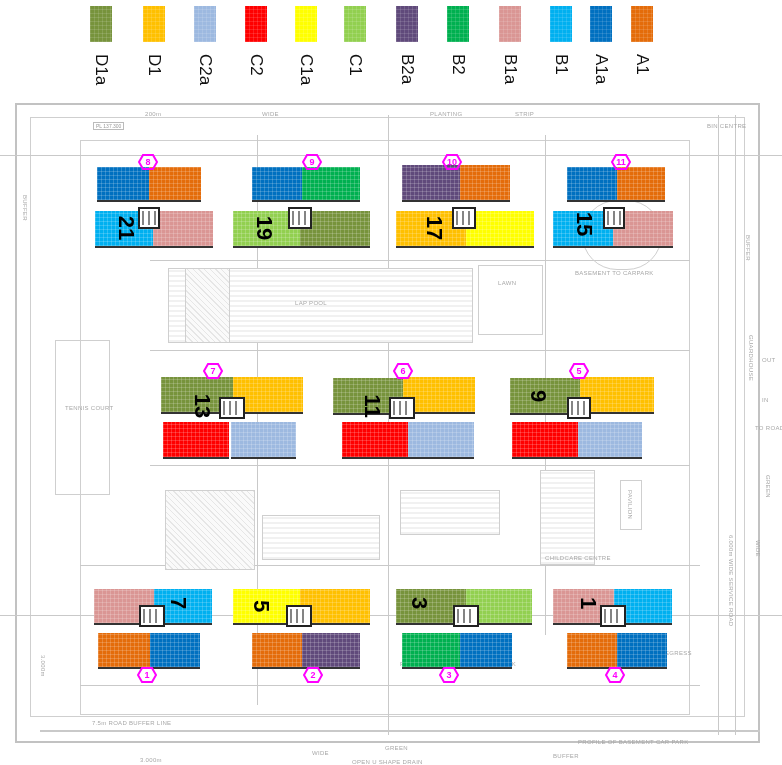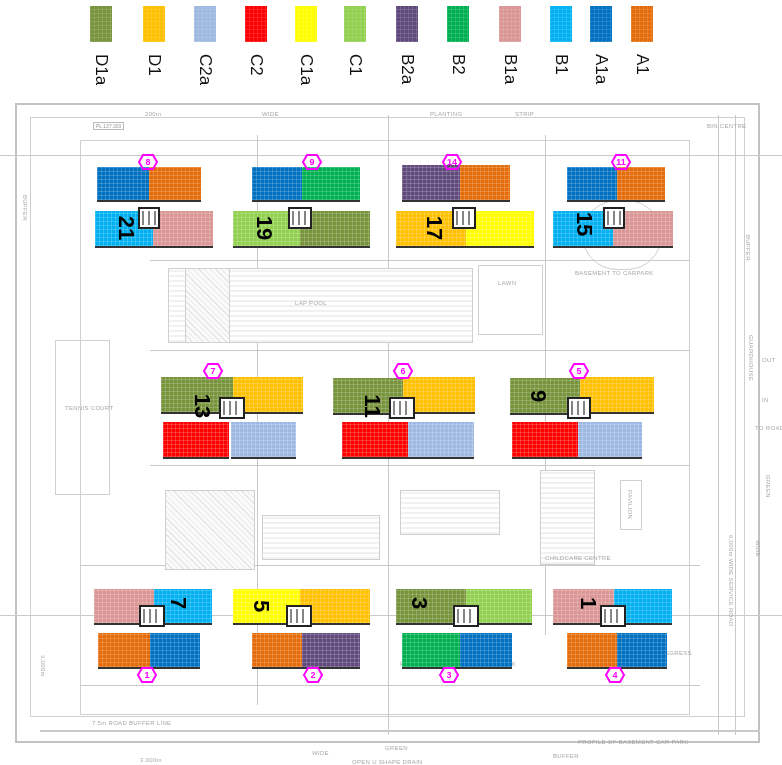--- a/index.html
+++ b/index.html
@@ -174,21 +174,21 @@
     <div class="unit" style="left:402px;top:70px;width:58px;height:37px;background-color:#604A7B;"></div>
     <div class="unit" style="left:460px;top:70px;width:50px;height:37px;background-color:#E46C0A;"></div>
     <div class="unit" style="left:396px;top:116px;width:70px;height:37px;background-color:#FFC000;"></div>
     <div class="unit" style="left:466px;top:116px;width:68px;height:37px;background-color:#FFFF00;"></div>
     <div class="core" style="left:452px;top:112px;width:24px;height:22px;"></div>
     <div class="blk-num" style="left:422px;top:122px;">17</div>
     <div class="hex" style="left:442px;top:59px;">
         <svg viewBox="0 0 20 16">
           <polygon points="5,1 15,1 19,8 15,15 5,15 1,8" fill="none" stroke="#ff00ff" stroke-width="2"></polygon>
         </svg>
-        <span>14</span>
+        <span>10</span>
       </div>
   </div>
 
   <div>
     <div class="unit" style="left:567px;top:72px;width:50px;height:35px;background-color:#0070C0;"></div>
     <div class="unit" style="left:617px;top:72px;width:48px;height:35px;background-color:#E46C0A;"></div>
     <div class="unit" style="left:553px;top:116px;width:60px;height:37px;background-color:#00B0F0;"></div>
     <div class="unit" style="left:613px;top:116px;width:60px;height:37px;background-color:#DA9694;"></div>
     <div class="core" style="left:603px;top:112px;width:22px;height:22px;"></div>
     <div class="blk-num" style="left:572px;top:118px;">15</div>

